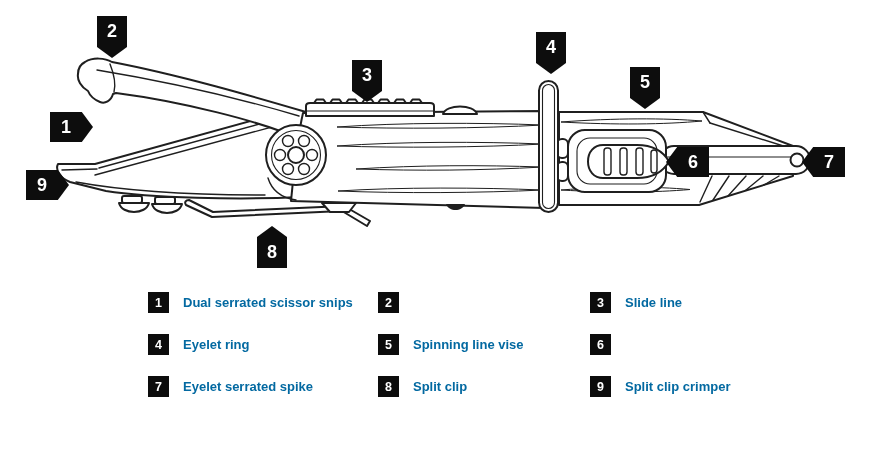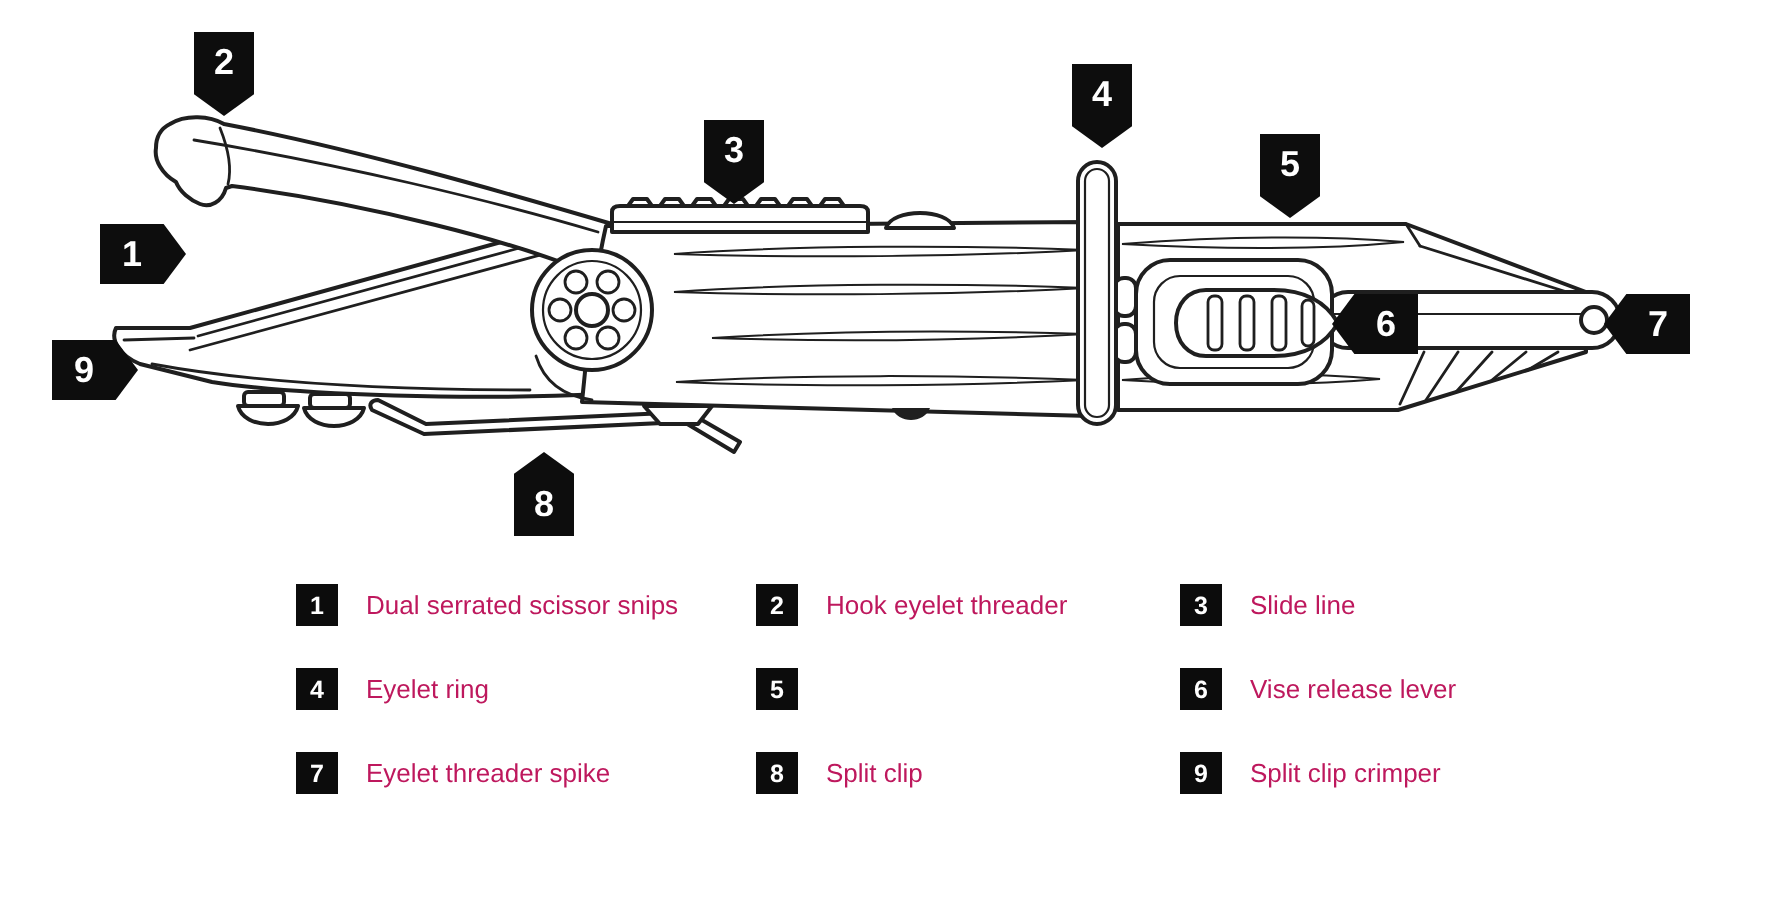--- a/index.html
+++ b/index.html
@@ -19,21 +19,21 @@
   .marker.down {width:30px;height:42px;clip-path:polygon(0 0,100% 0,100% 74%,50% 100%,0 74%);padding-bottom:11px;}
   .marker.up   {width:30px;height:42px;clip-path:polygon(0 26%,50% 0,100% 26%,100% 100%,0 100%);padding-top:11px;}
   .marker.right{width:43px;height:30px;clip-path:polygon(0 0,74% 0,100% 50%,74% 100%,0 100%);padding-right:11px;}
   .marker.left {width:43px;height:30px;clip-path:polygon(26% 0,100% 0,100% 100%,26% 100%,0 50%);padding-left:11px;}
   
   .legend{position:absolute;left:148px;top:292px;display:grid;
           grid-template-columns:230px 212px 220px;grid-auto-rows:42px;}
   .legend-item{display:flex;align-items:flex-start;}
   .lnum{width:21px;height:21px;flex:0 0 21px;background:#0c0c0c;color:#fff;font-size:12.5px;
         font-weight:bold;display:flex;align-items:center;justify-content:center;}
-  .llabel{margin-left:14px;font-size:13px;color:#be185d;line-height:21px;white-space:nowrap;}
+  .llabel{margin-left:14px;font-size:13px;color:#0369a1;line-height:21px;white-space:nowrap;font-weight:bold;}
 </style>
 </head>
 <body>
 
 <div class="stage">
 
   <svg width="883" height="457" viewBox="0 0 883 457">
 
     <g>
       <path class="o" d="M58,164 L95,164 L276,114 L303,128 L300,197 C240,200 150,198 106,191 L70,182 C60,178 55,170 58,164 Z"></path>
@@ -151,40 +151,39 @@
       <span>9</span>
     </div>
 
   <div class="legend">
     <div class="legend-item">
       <span class="lnum">1</span>
       <span class="llabel">Dual serrated scissor snips</span>
     </div>
     <div class="legend-item">
       <span class="lnum">2</span>
-      <span class="llabel">Hook eyelet threader</span>
     </div>
     <div class="legend-item">
       <span class="lnum">3</span>
       <span class="llabel">Slide line</span>
     </div>
     <div class="legend-item">
       <span class="lnum">4</span>
       <span class="llabel">Eyelet ring</span>
     </div>
     <div class="legend-item">
       <span class="lnum">5</span>
+      <span class="llabel">Spinning line vise</span>
     </div>
     <div class="legend-item">
       <span class="lnum">6</span>
-      <span class="llabel">Vise release lever</span>
     </div>
     <div class="legend-item">
       <span class="lnum">7</span>
-      <span class="llabel">Eyelet threader spike</span>
+      <span class="llabel">Eyelet serrated spike</span>
     </div>
     <div class="legend-item">
       <span class="lnum">8</span>
       <span class="llabel">Split clip</span>
     </div>
     <div class="legend-item">
       <span class="lnum">9</span>
       <span class="llabel">Split clip crimper</span>
     </div>
   </div>

